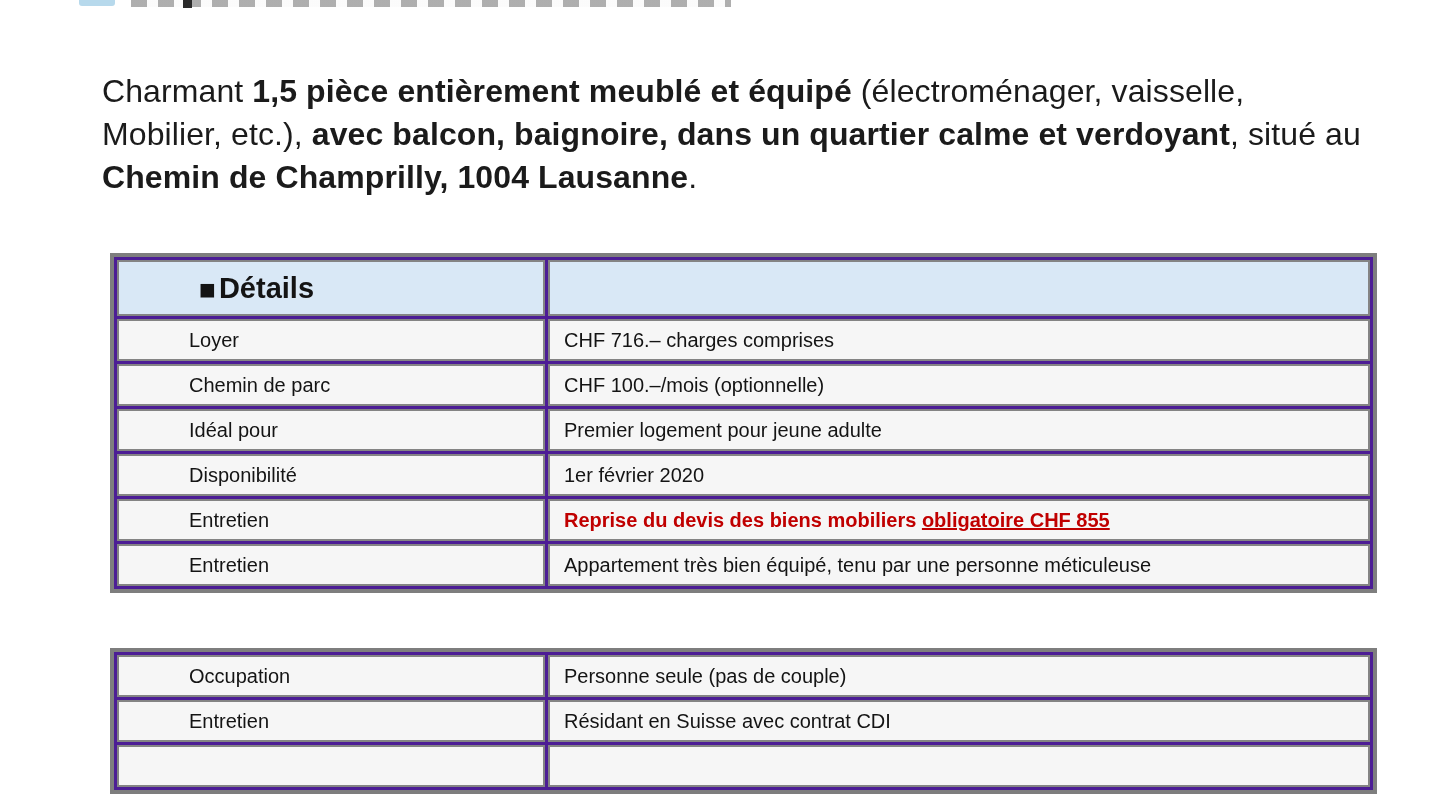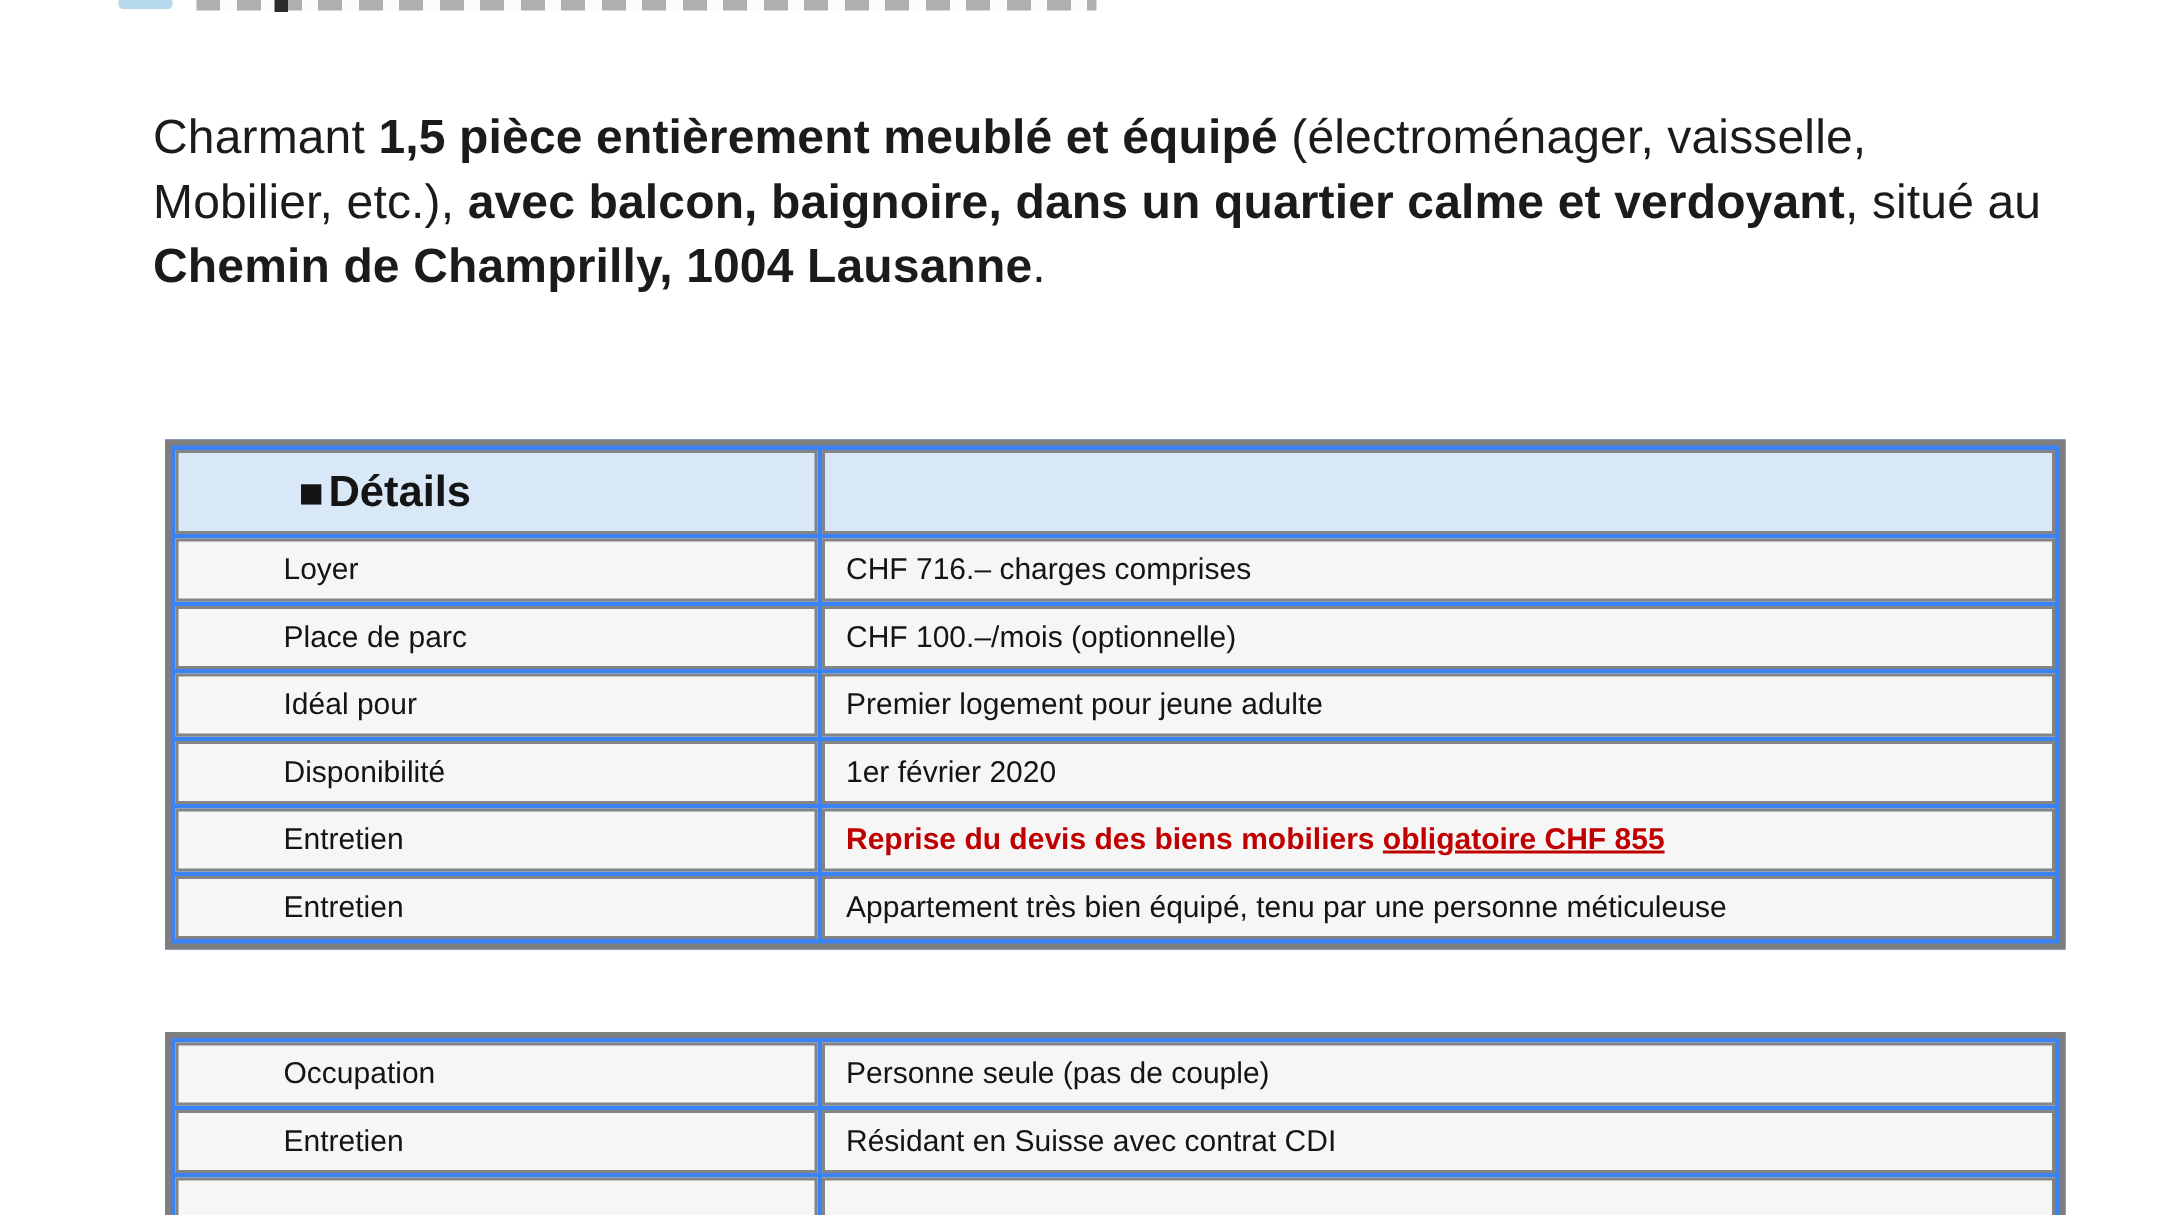--- a/index.html
+++ b/index.html
@@ -27,21 +27,21 @@
   .intro {
     position:absolute; left:86px; top:70px; width:1270px;
     font-size:32px; line-height:43px; letter-spacing:.1px;margin-left:16px;
   }
   .b { font-weight:bold; }
   
   table.doc {
     position:absolute; left:110px;
     border:4px solid #7e7e7e;
     border-collapse:separate; border-spacing:3px;
-    background:#3b82f6; table-layout:fixed;margin-top:40px;
+    background:#4c1d95; table-layout:fixed;
   }
   .t-details    { top:253px; }
   .t-conditions { top:648px; }
   table.doc td {
     border:2px solid #848484;
     background:#f6f6f6;
     font-size:20px; color:#141414;
     vertical-align:middle;
     overflow:hidden; white-space:nowrap;
   }
@@ -73,21 +73,21 @@
   <tbody>
       <tr class="hdr">
     <td class="col-label"><span class="bullet">■</span><span>Détails</span></td>
     <td class="col-value"></td>
   </tr>
   <tr class="data">
     <td class="col-label">Loyer</td>
     <td class="col-value">CHF 716.– charges comprises</td>
   </tr>
   <tr class="data">
-    <td class="col-label">Place de parc</td>
+    <td class="col-label">Chemin de parc</td>
     <td class="col-value">CHF 100.–/mois (optionnelle)</td>
   </tr>
   <tr class="data">
     <td class="col-label">Idéal pour</td>
     <td class="col-value">Premier logement pour jeune adulte</td>
   </tr>
   <tr class="data">
     <td class="col-label">Disponibilité</td>
     <td class="col-value">1er février 2020</td>
   </tr>

